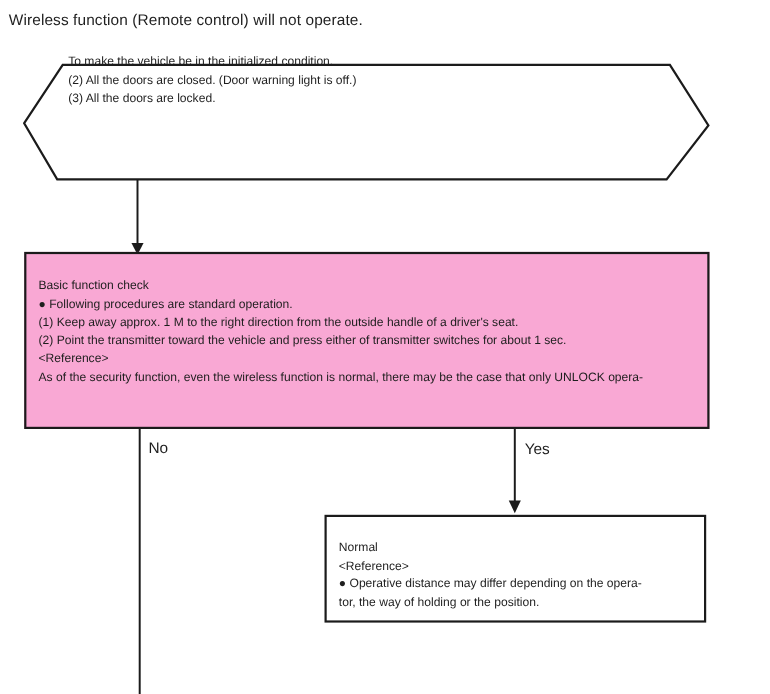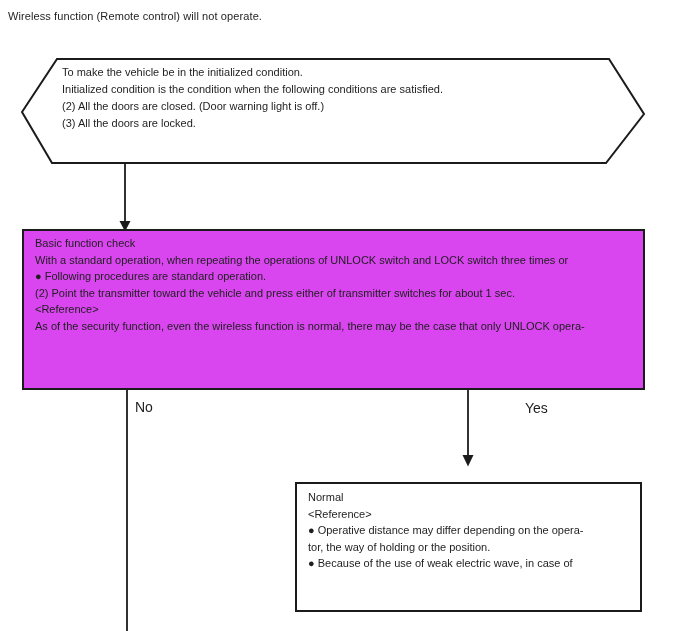--- a/index.html
+++ b/index.html
@@ -13,110 +13,108 @@
     height: 631px;
     background: #ffffff;
     font-family: "Liberation Sans", sans-serif;
     color: #1e1e1e;
     overflow: hidden;
   }
   #title {
     position: absolute;
     left: 8px;
     top: 10px;
-    font-size: 11px;
+    font-size: 14px;
     letter-spacing: 0.1px;
   }
   svg.connectors {
     position: absolute;
     left: 0;
     top: 0;
     width: 700px;
     height: 631px;
     pointer-events: none;
   }
   .hex-text {
     position: absolute;
     left: 62px;
-    top: 64px;
+    top: 48px;
     font-size: 11px;
     line-height: 17px;
   }
   .flow-line {
     white-space: nowrap;
   }
   .main-box {
     position: absolute;
     left: 22px;
     top: 229px;
     width: 623px;
     height: 161px;
     border: 2px solid #1b1b1b;
     box-sizing: border-box;
-    padding: 4px 11px 0 11px;
+    padding: 21px 11px 0 11px;
     font-size: 11px;
     line-height: 16.6px;
-    background: #d946ef;
+    background: #f9a8d4;
   }
   .normal-box {
     position: absolute;
     left: 295px;
-    top: 482px;
+    top: 468px;
     width: 347px;
-    height: 130px;
+    height: 98px;
     border: 2px solid #1b1b1b;
     box-sizing: border-box;
-    padding: 5px 11px 0 11px;
+    padding: 20px 11px 0 11px;
     font-size: 11px;
     line-height: 16.6px;
     background: #ffffff;
   }
   .branch-label {
     position: absolute;
     font-size: 14px;
   }
   #no-label  { left: 135px; top: 399px; }
-  #yes-label { left: 477px; top: 400px; margin-left: 48px; }
+  #yes-label { left: 477px; top: 400px; }
 </style>
 </head>
 <body>
 
 <div id="page">
 
   <div id="title">Wireless function (Remote control) will not operate.</div>
 
   <svg class="connectors" viewBox="0 0 700 631" xmlns="http://www.w3.org/2000/svg">
     <polygon points="22,112 57,59 609,59 644,114 606,163 52,163" fill="none" stroke="#1b1b1b" stroke-width="2"></polygon>
     <line x1="125" y1="163" x2="125" y2="222" stroke="#1b1b1b" stroke-width="1.8"></line>
     <polygon points="119.5,221 130.5,221 125,231.5" fill="#1b1b1b"></polygon>
     <line x1="127" y1="390" x2="127" y2="631" stroke="#1b1b1b" stroke-width="1.8"></line>
     <line x1="468" y1="390" x2="468" y2="456" stroke="#1b1b1b" stroke-width="1.8"></line>
     <polygon points="462.5,455 473.5,455 468,466.5" fill="#1b1b1b"></polygon>
   </svg>
 
   <div class="hex-text">
     <div class="flow-line">To make the vehicle be in the initialized condition.</div>
-    <div class="flow-line">Initialized condition is the condition when the following conditions are satisfied.</div>
     <div class="flow-line">(2) All the doors are closed. (Door warning light is off.)</div>
     <div class="flow-line">(3) All the doors are locked.</div>
   </div>
 
   <div class="main-box">
     <div class="flow-line">Basic function check</div>
-    <div class="flow-line">With a standard operation, when repeating the operations of UNLOCK switch and LOCK switch three times or</div>
     <div class="flow-line">● Following procedures are standard operation.</div>
+    <div class="flow-line">(1) Keep away approx. 1 M to the right direction from the outside handle of a driver's seat.</div>
     <div class="flow-line">(2) Point the transmitter toward the vehicle and press either of transmitter switches for about 1 sec.</div>
     <div class="flow-line">&lt;Reference&gt;</div>
     <div class="flow-line">As of the security function, even the wireless function is normal, there may be the case that only UNLOCK opera-</div>
   </div>
 
   <div id="no-label" class="branch-label">No</div>
   <div id="yes-label" class="branch-label">Yes</div>
 
   <div class="normal-box">
     <div class="flow-line">Normal</div>
     <div class="flow-line">&lt;Reference&gt;</div>
     <div class="flow-line">● Operative distance may differ depending on the opera-</div>
     <div class="flow-line">tor, the way of holding or the position.</div>
-    <div class="flow-line">● Because of the use of weak electric wave, in case of</div>
   </div>
 
 </div>
 
 </body></html>

